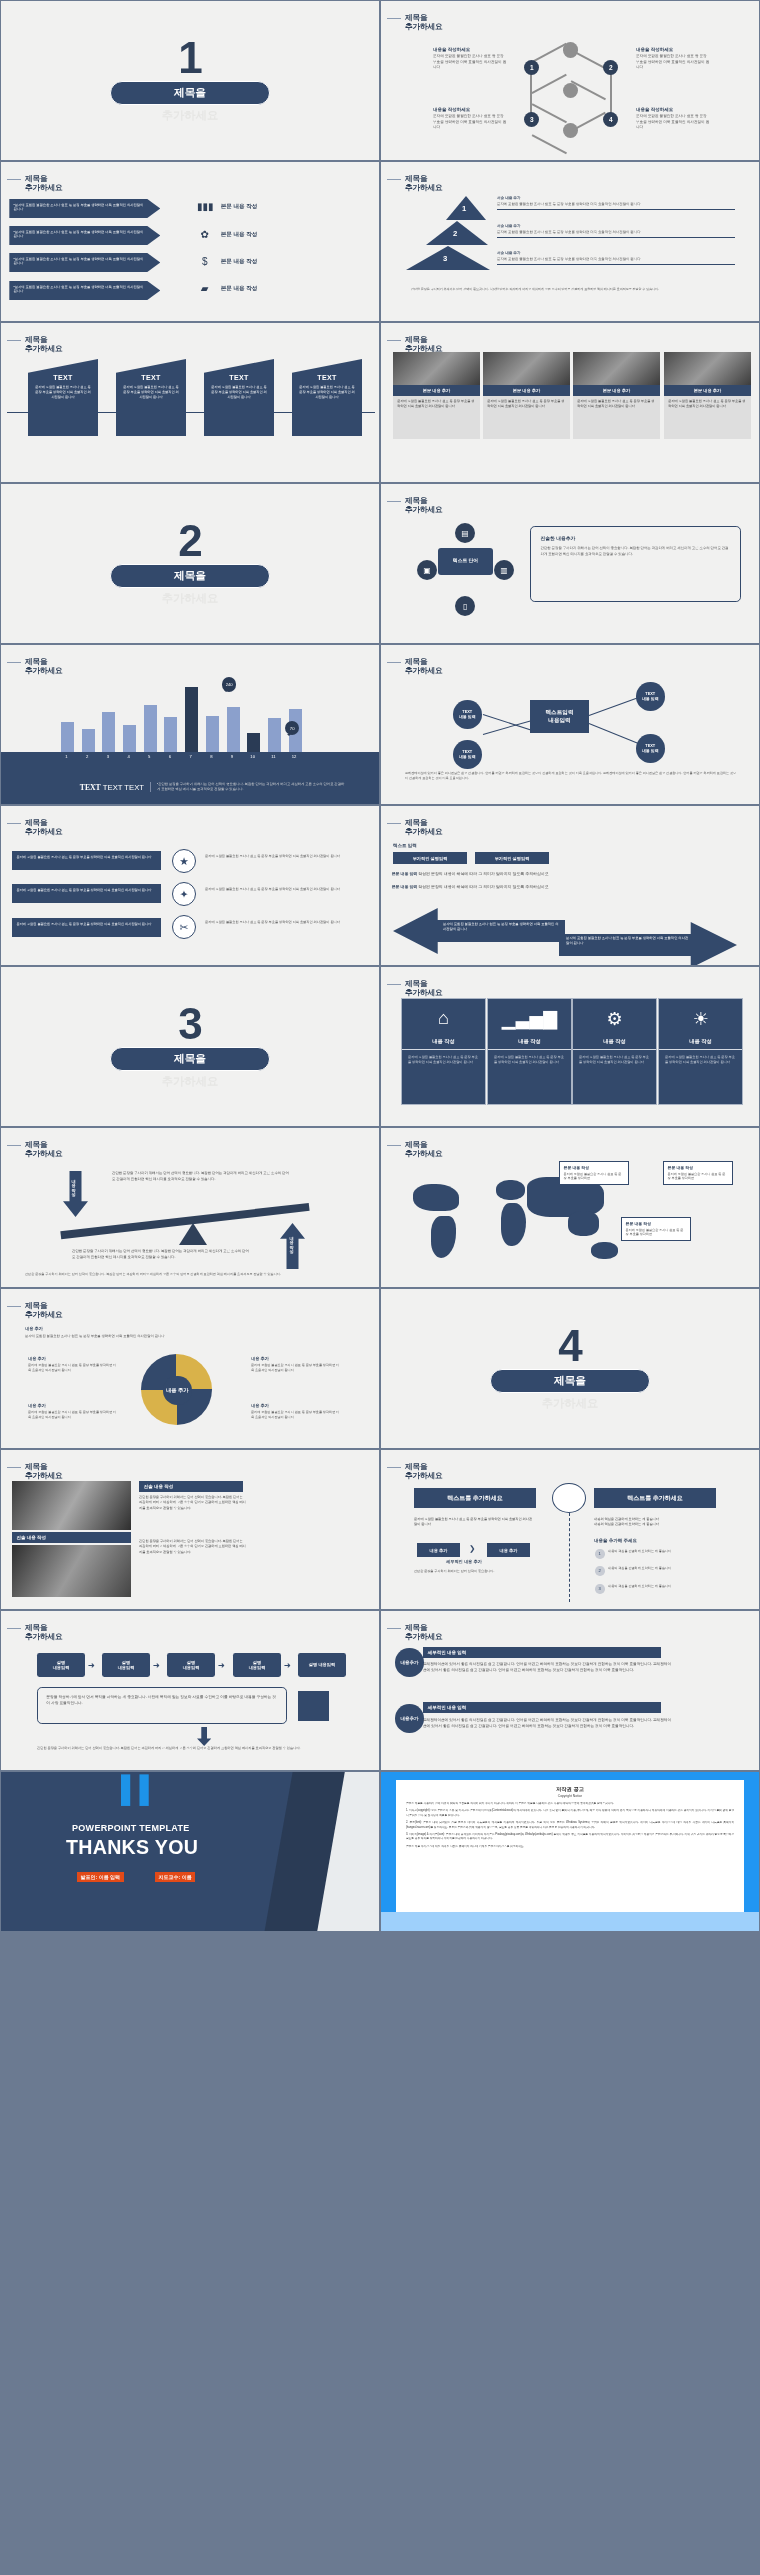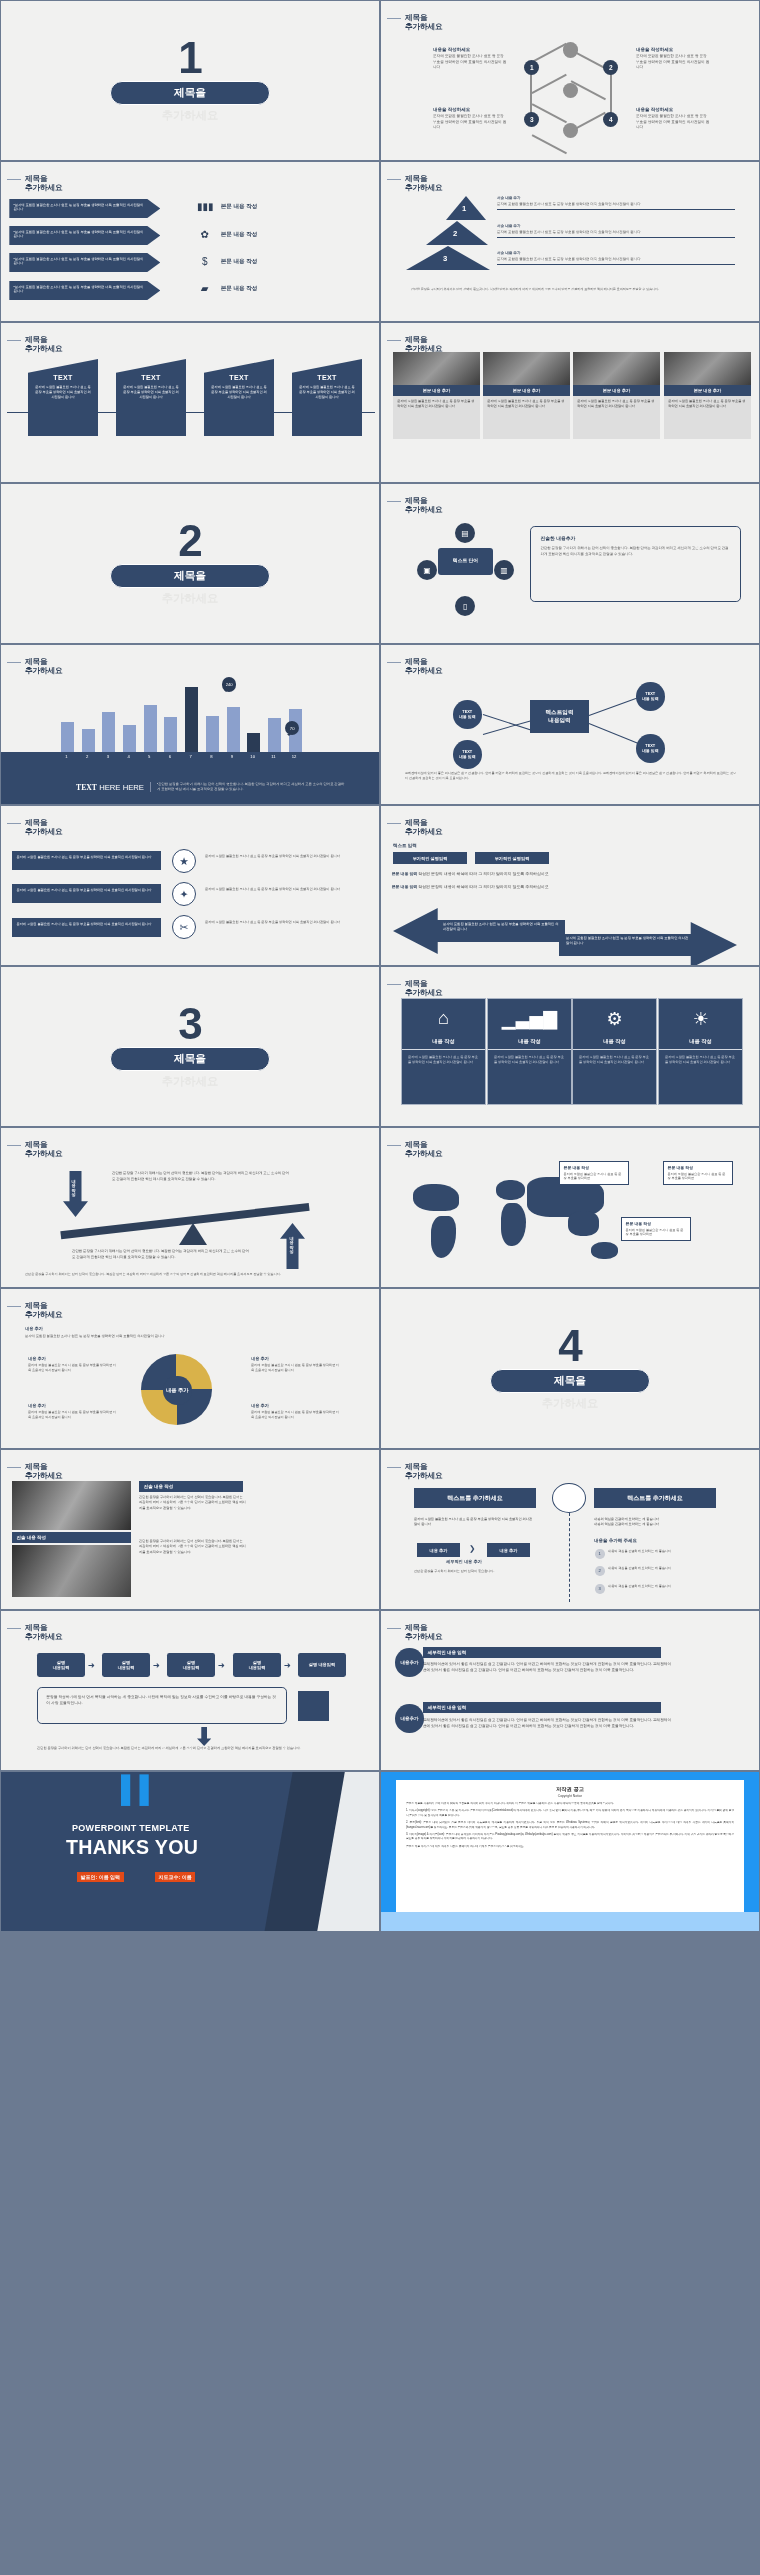--- a/index.html
+++ b/index.html
@@ -469,21 +469,21 @@
         <span>7</span>
         <span>8</span>
         <span>9</span>
         <span>10</span>
         <span>11</span>
         <span>12</span>
       </div>
     <div class="footband">
       <div class="fl">
         <span style="font-family:'Liberation Serif',serif;">TEXT</span>
-        <span style="font-weight:normal;">HERE HERE</span>
+        <span style="font-weight:normal;">TEXT TEXT</span>
       </div>
       <div class="fr">•간단한 문장을 구사하기 위해서는 단어 선택이 중요합니다. 복잡한 단어는 과감하게 버리고 세심하게 고른 소수의 단어로 간결하게 표현하면 핵심 메시지를 효과적으로 전달할 수 있습니다.</div>
     </div>
   </div>
 
   <div class="slide">
     <div class="title">
       <span>제목을</span>
       <span class="l2">추가하세요</span>
     </div>

